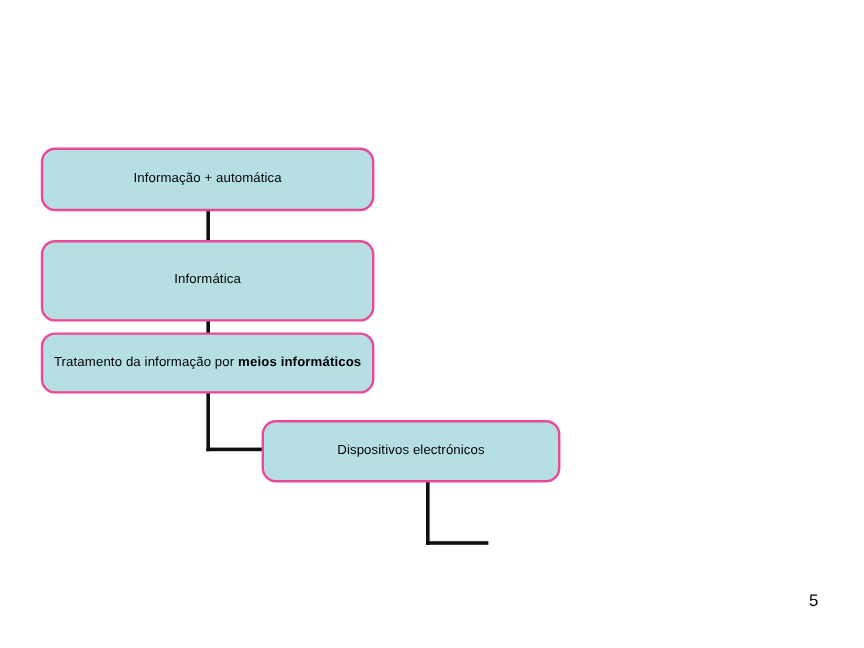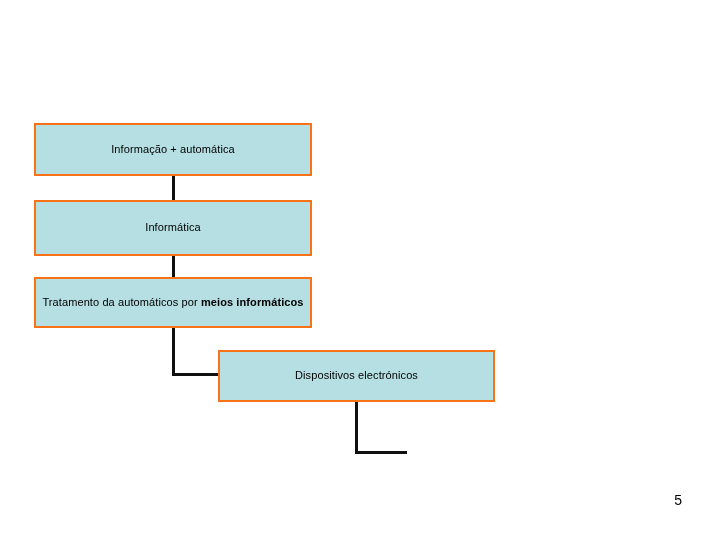--- a/index.html
+++ b/index.html
@@ -41,45 +41,45 @@
     position: absolute;
     background: #101010;
     height: 3px;
   }
 
   
   .node {
     position: absolute;
     box-sizing: border-box;
     background: #b5dfe3;
-    border: 2px solid #f97316;
-    border-radius: 0;
+    border: 2px solid #ec4899;
+    border-radius: 12px;
     display: flex;
     align-items: center;
     justify-content: center;
     text-align: center;
     color: #000000;
     font-size: 11px;
     line-height: 1.2;
     letter-spacing: 0.1px;
     white-space: nowrap;
   }
 
   .node .txt {
     display: inline-block;
   }
   .node .txt .bold {
     font-weight: bold;
   }
 
   
   #node-1 { left: 34px;  top: 123px; width: 278px; height: 53px; }
-  #node-2 { left: 34px;  top: 200px; width: 278px; height: 56px; }
+  #node-2 { left: 34px;  top: 200px; width: 278px; height: 68px; }
   #node-3 { left: 34px;  top: 277px; width: 278px; height: 51px; }
-  #node-4 { left: 218px; top: 350px; width: 277px; height: 52px; }
+  #node-4 { left: 218px; top: 350px; width: 249px; height: 52px; }
   #node-5 { left: 403px; top: 430px; width: 279px; height: 49px; }
 
   
   #node-3 .txt {
     margin: 0 -4px;
   }
 
   
   #page-number {
     position: absolute;
@@ -109,21 +109,21 @@
 
   <div class="node" id="node-1">
     <span class="txt">Informação + automática</span>
   </div>
 
   <div class="node" id="node-2">
     <span class="txt">Informática</span>
   </div>
 
   <div class="node" id="node-3">
-    <span class="txt"><span>Tratamento da automáticos por </span><span class="bold">meios informáticos</span></span>
+    <span class="txt"><span>Tratamento da informação por </span><span class="bold">meios informáticos</span></span>
   </div>
 
   <div class="node" id="node-4">
     <span class="txt">Dispositivos electrónicos</span>
   </div>
 
 
   <div id="page-number">5</div>
 
 </div>

